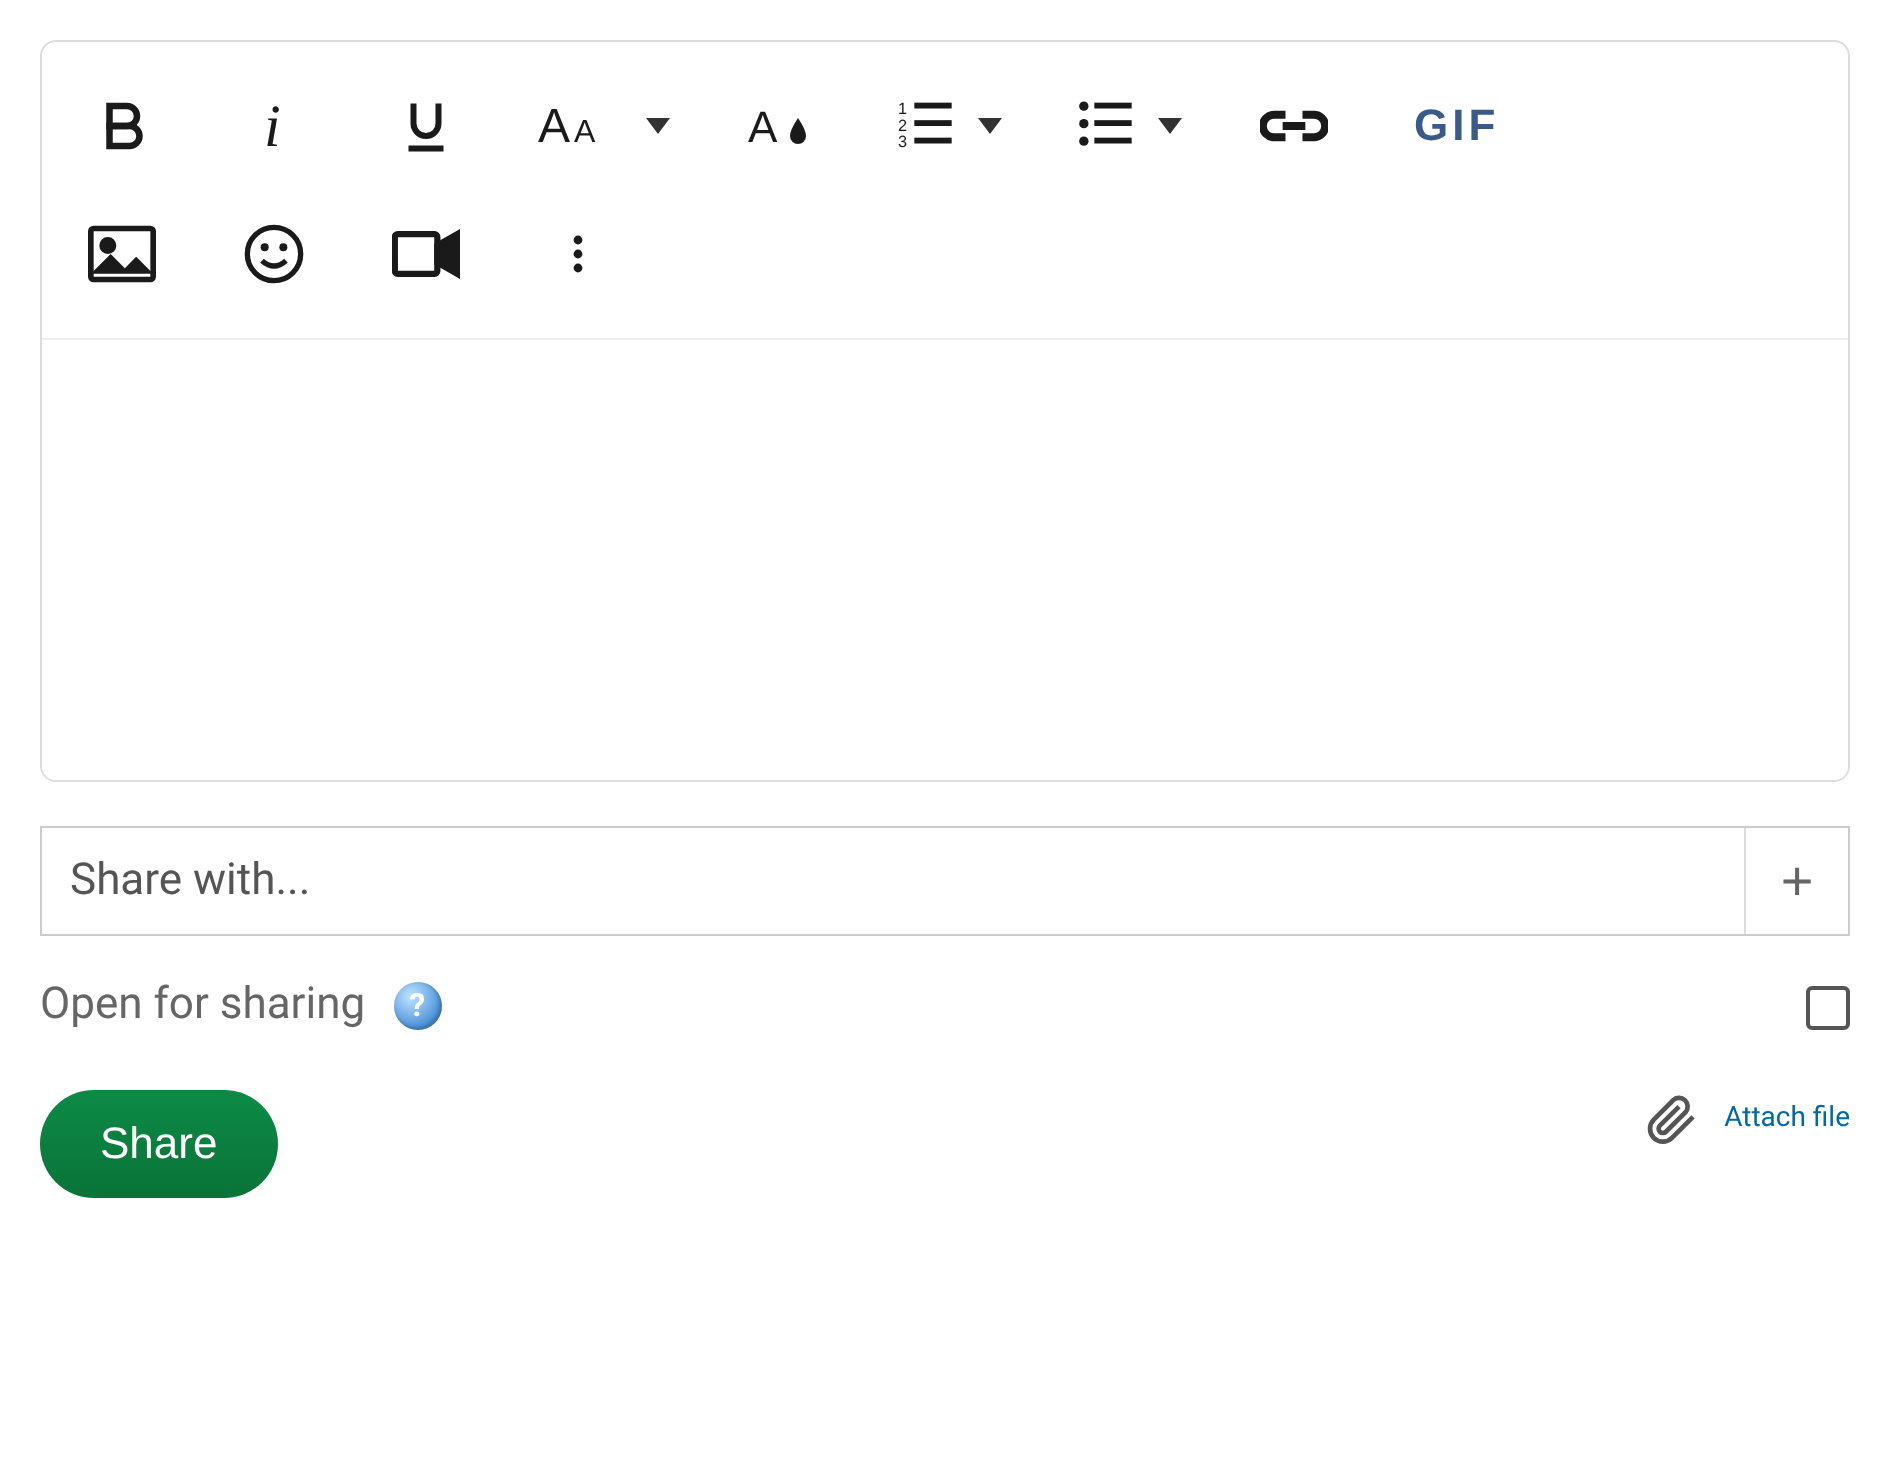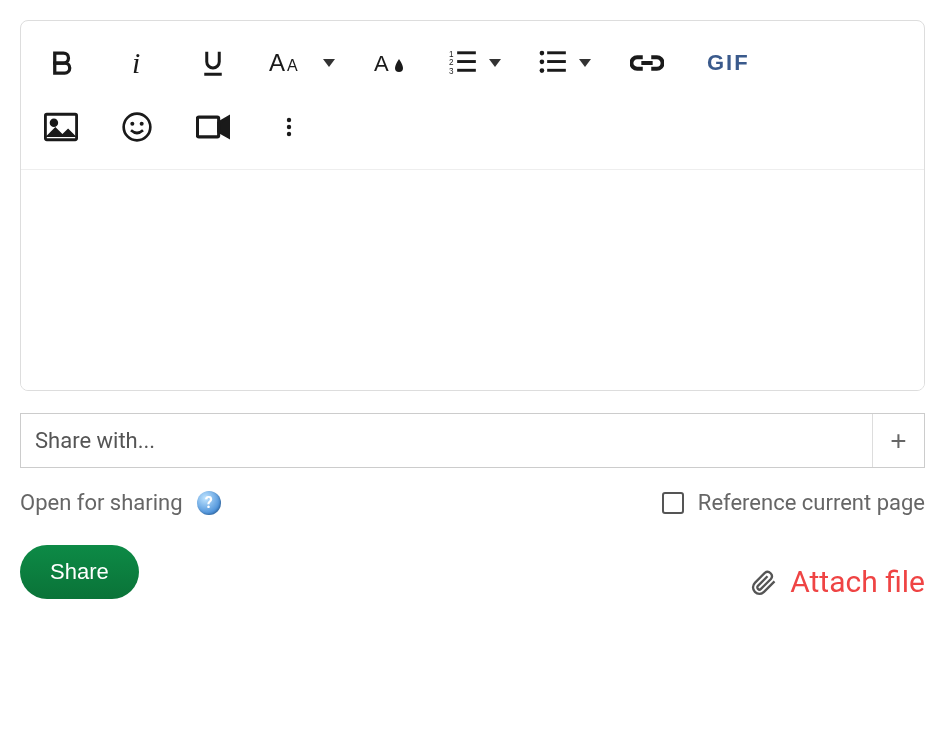--- a/index.html
+++ b/index.html
@@ -135,41 +135,41 @@
     height: 22px;
     border: 2px solid #555;
     border-radius: 3px;
     background: #fff;
     cursor: pointer;
     display: inline-block;
   }
 
   .bottom-row {
     display: flex;
-    align-items: flex-end;
+    align-items: flex-start;
     justify-content: space-between;
     gap: 40px;
   }
   .share-btn {
     background: #0a7a3e;
     background: linear-gradient(#0d8a46, #0a7338);
     color: #fff;
     border: none;
     border-radius: 999px;
     padding: 14px 30px;
     font-size: 22px;
     font-weight: 400;
     cursor: pointer;
   }
   .attach-group {
     display: flex;
     align-items: center;
     gap: 12px;
-    font-size: 30px;
-    color: #ef4444;
+    font-size: 14px;
+    color: #0369a1;
     cursor: pointer;
   }
 </style>
 </head>
 <body>
 
 <div class="editor-container">
   <div class="toolbar">
 
     <div class="toolbar-row">
@@ -288,21 +288,20 @@
   <button class="add-btn">+</button>
 </div>
 
 <div class="options-row">
   <div class="left-opts">
     <span>Open for sharing</span>
     <span class="help-icon">?</span>
   </div>
   <div class="right-opts">
     <span class="checkbox"></span>
-    <span>Reference current page</span>
   </div>
 </div>
 
 <div class="bottom-row">
   <button class="share-btn">Share</button>
   <div class="attach-group">
     <svg width="28" height="28" viewBox="0 0 24 24" fill="none" stroke="#555" stroke-width="2">
       <path d="M21 11.5 L12 20.5 a5.5 5.5 0 0 1 -7.8 -7.8 L12.7 4.2 a3.7 3.7 0 0 1 5.2 5.2 L9.4 17.9 a1.8 1.8 0 0 1 -2.6 -2.6 L15 7.1"></path>
     </svg>
     <span>Attach file</span>

